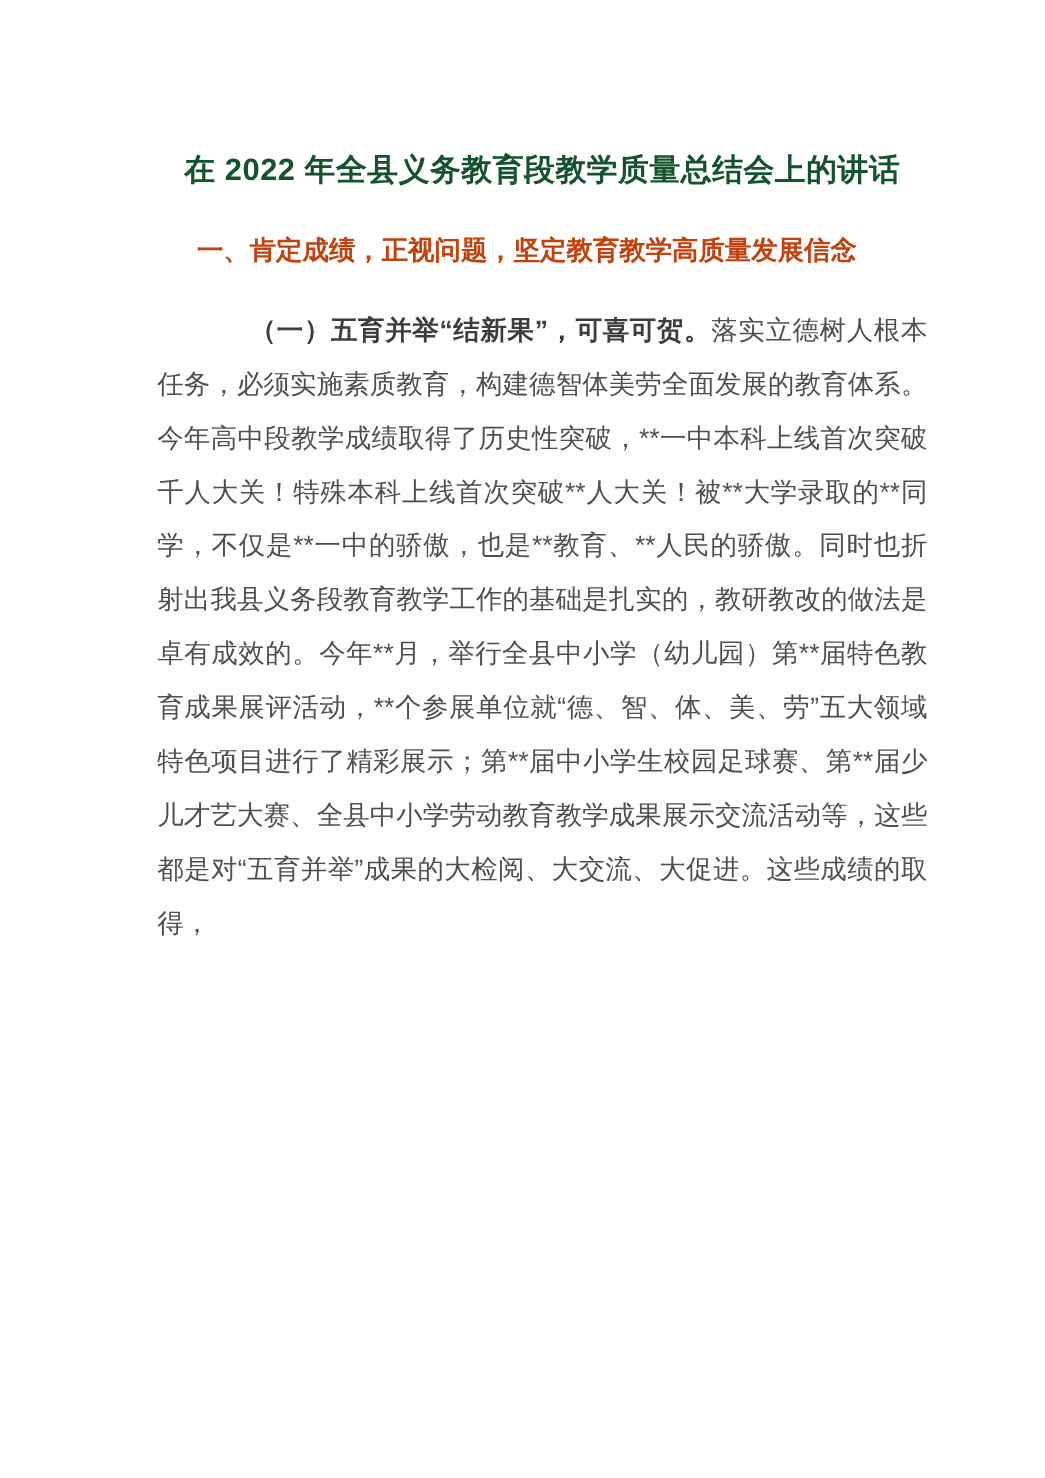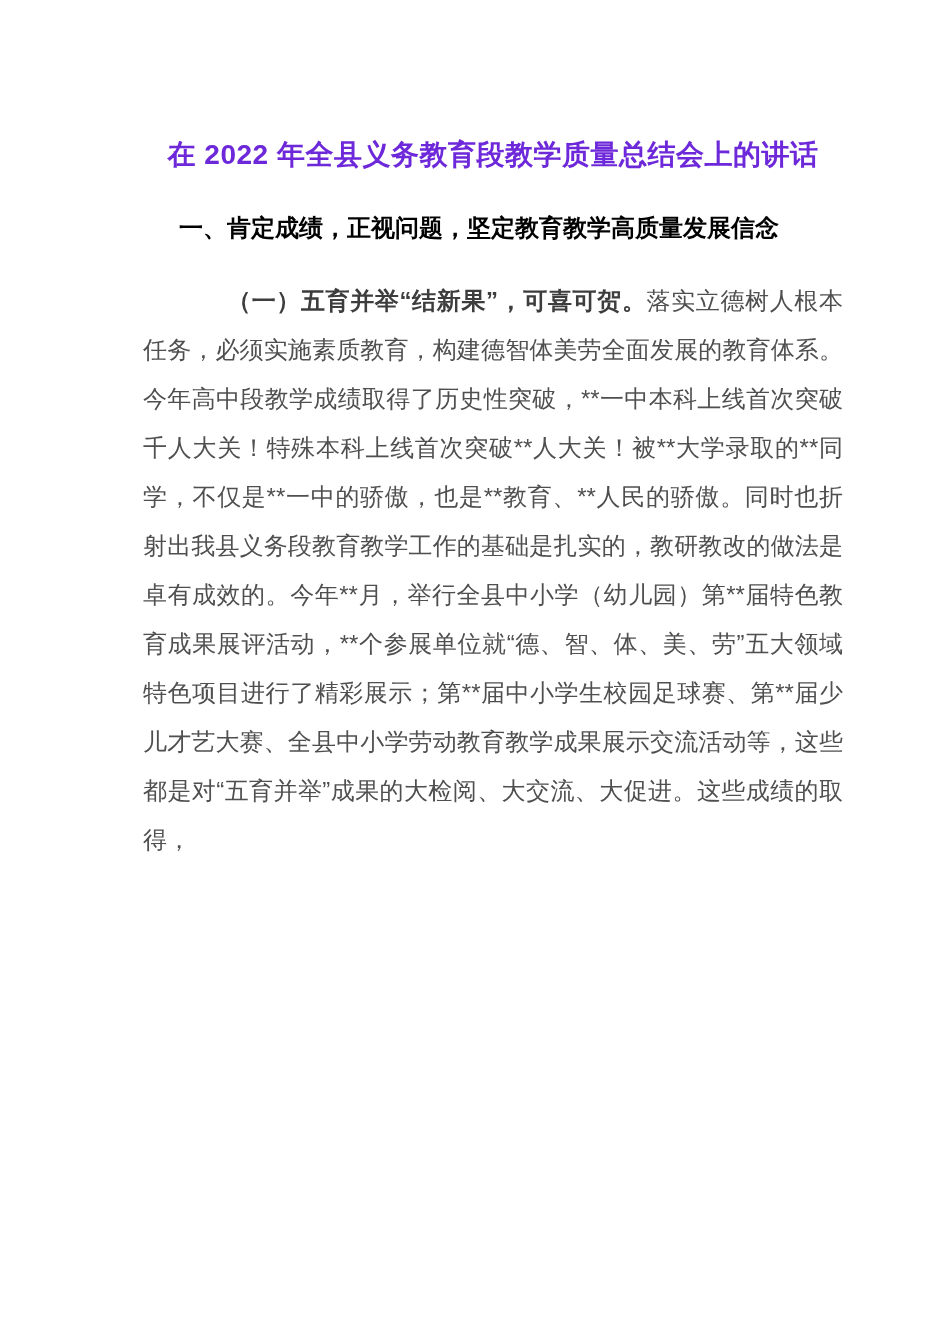--- a/index.html
+++ b/index.html
@@ -19,21 +19,21 @@
     height: 1344px;
     padding: 130px 107px 0 143px;
     background: #ffffff;
     color: #4f4f4f;
   }
   .doc-title {
     margin: 0 0 24px 0;
     font-size: 28px;
     line-height: 49px;
     font-weight: bold;
-    color: #6d28d9;
+    color: #14532d;
     text-align: center;
     letter-spacing: 0.5px;
   }
   .salutation {
     margin: 0 0 24px 0;
     font-size: 24px;
     line-height: 49px;
     color: #4f4f4f;
   }
   .body-para {
@@ -42,21 +42,21 @@
     line-height: 49px;
     text-align: justify;
     text-indent: 40px;
     color: #4f4f4f;
   }
   .section-heading {
     margin: 0 0 24px 0;
     font-size: 24px;
     line-height: 49px;
     font-weight: bold;
-    color: #000000;
+    color: #c2410c;
     text-indent: 36px;
   }
   .para-lead-bold {
     font-weight: bold;
     color: #3d3d3d;
     margin-left: 44px;
   }
 </style>
 </head>
 <body>

